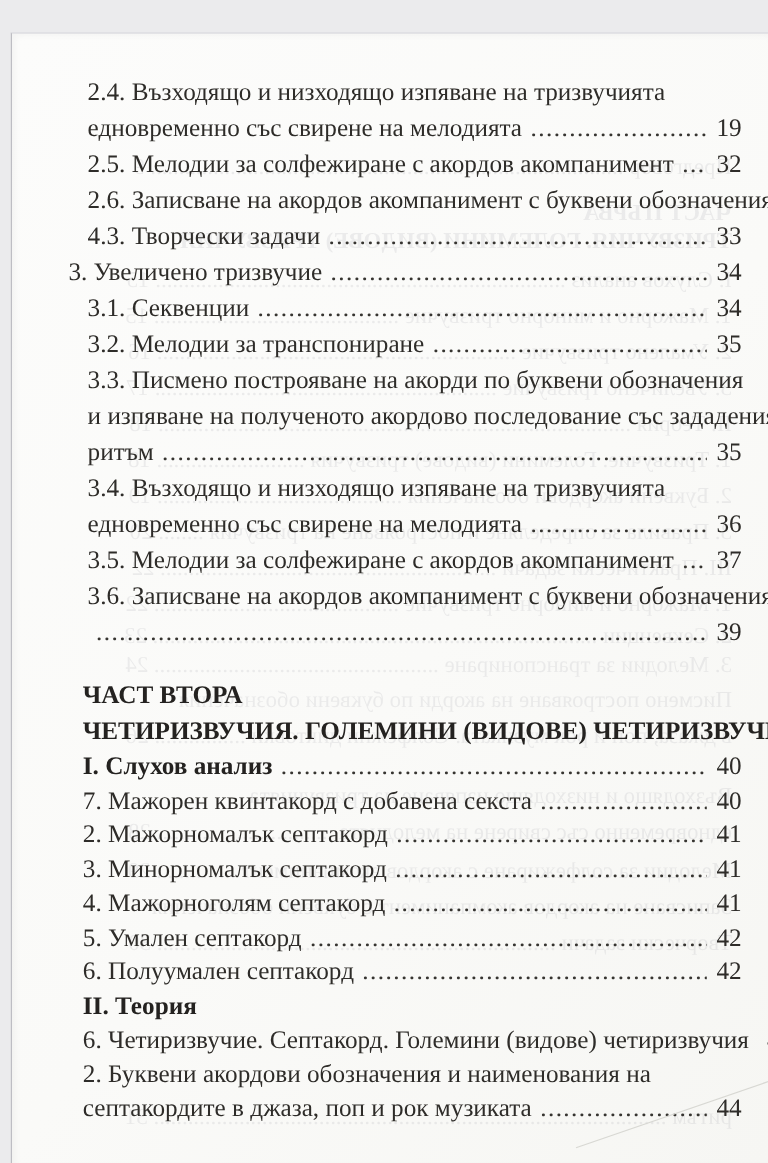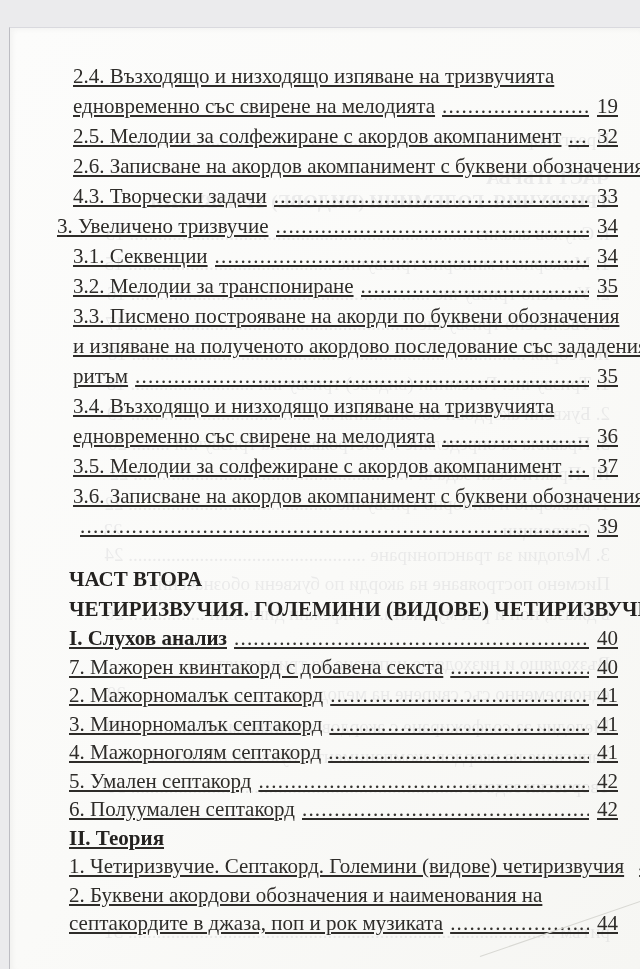--- a/index.html
+++ b/index.html
@@ -43,21 +43,20 @@
     width: 561px;
     color: #2e2c29;
     font-size: 21px;
   }
   .row {
     display: flex;
     align-items: flex-end;
     line-height: 30px;
     height: 30px;
     white-space: nowrap;
-    text-decoration: underline;
   }
   .part2 .row { line-height: 28.5px; height: 28.5px; }
   .row .lbl { flex: 0 0 auto; }
   .row .dots {
     flex: 1 1 auto;
     overflow: hidden;
     margin: 0 5px 0 7px;
     letter-spacing: 1.2px;
     color: #363430;
   }
@@ -219,21 +218,21 @@
             </div>
             <div class="row">
               <span class="lbl">6. Полуумален септакорд</span>
               <span class="dots">............................................................................................................................................................................................................................</span>
               <span class="pg">42</span>
             </div>
             <div class="row bold">
               <span class="lbl">II. Теория</span>
             </div>
             <div class="row">
-              <span class="lbl">1. Четиризвучие. Септакорд. Големини (видове) четиризвучия</span>
+              <span class="lbl">6. Четиризвучие. Септакорд. Големини (видове) четиризвучия</span>
               <span class="dots">............................................................................................................................................................................................................................</span>
               <span class="pg">43</span>
             </div>
             <div class="row">
               <span class="lbl">2. Буквени акордови обозначения и наименования на</span>
             </div>
             <div class="row">
               <span class="lbl">септакордите в джаза, поп и рок музиката</span>
               <span class="dots">............................................................................................................................................................................................................................</span>
               <span class="pg">44</span>

